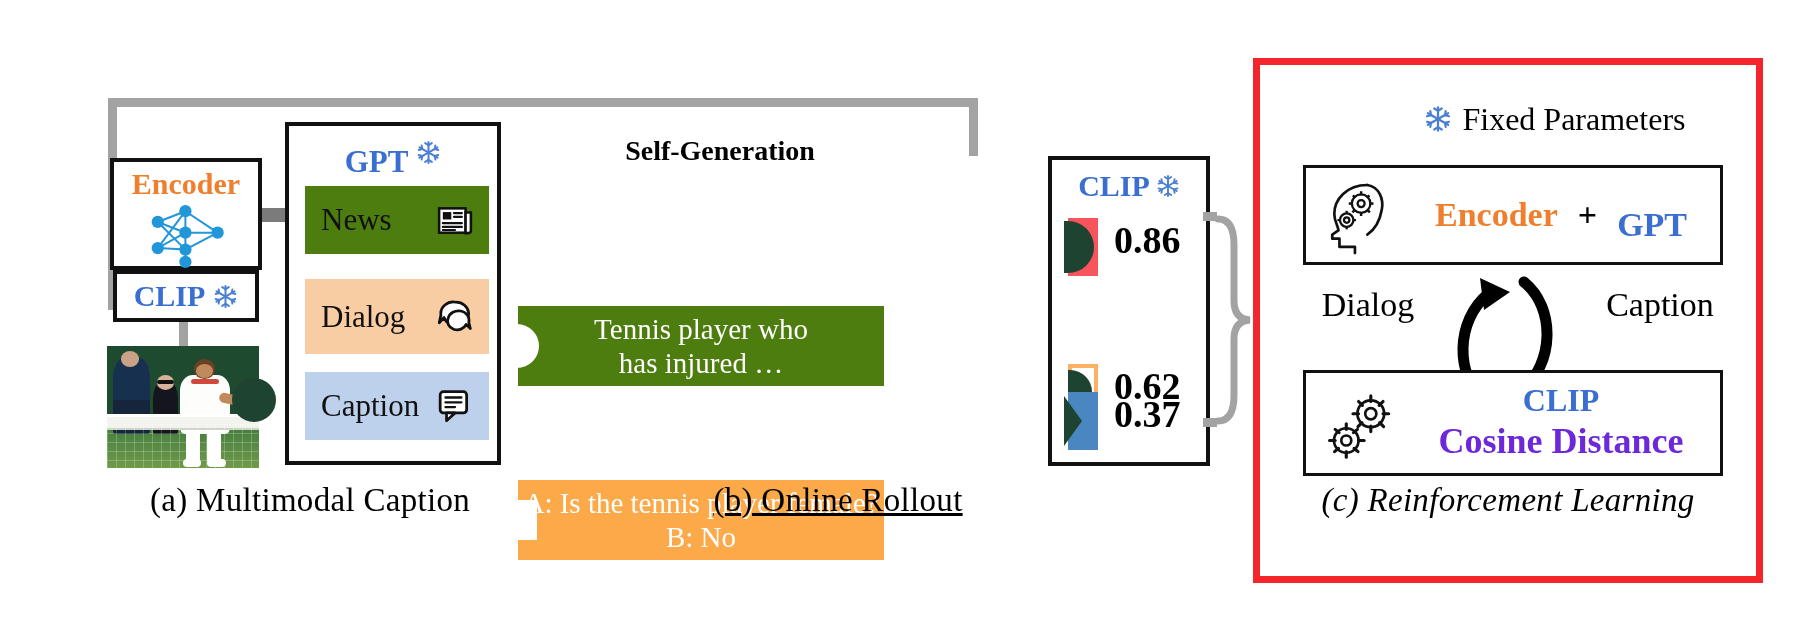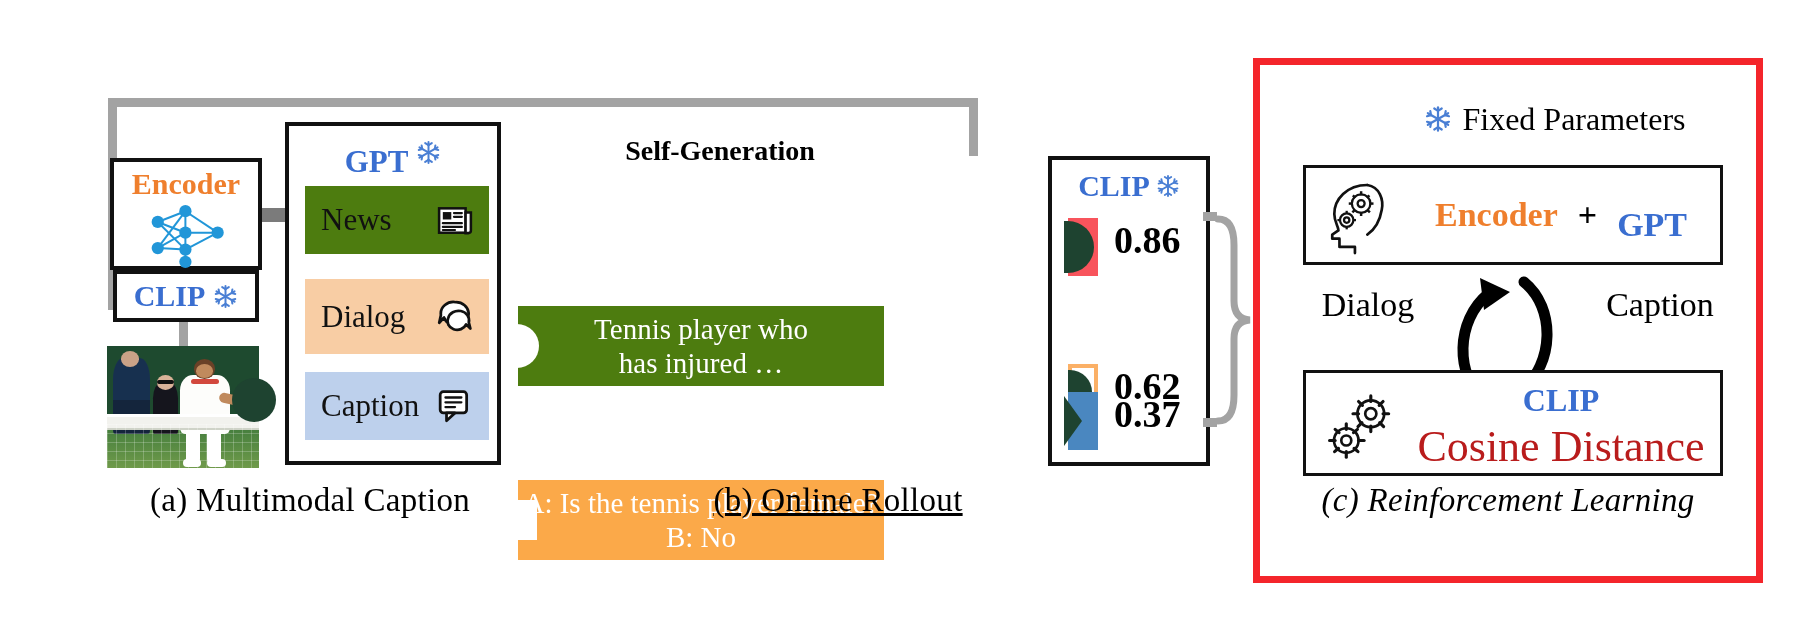--- a/index.html
+++ b/index.html
@@ -406,21 +406,21 @@
             <line x1="31" y1="48" x2="36" y2="48"></line>
           <line x1="10" y1="38" x2="13.5" y2="41"></line>
             <line x1="27" y1="55" x2="30.5" y2="58"></line>
           <line x1="30" y1="38" x2="26.5" y2="41"></line>
             <line x1="13" y1="55" x2="9.5" y2="58"></line>
         </g>
       </g>
     </svg>
     <div class="abs" style="left:100px;top:8px;width:310px;text-align:center;">
       <div class="clip-word" style="font-size:32px;line-height:1.22;">CLIP</div>
-      <div style="font-size:44px;font-weight:normal;color:#b91c1c;line-height:1.22;">Cosine Distance</div>
+      <div style="font-size:36px;font-weight:bold;color:#6d28d9;line-height:1.22;">Cosine Distance</div>
     </div>
   </div>
 
   <div class="abs caption t-center" style="left:100px;top:470px;width:420px;height:60px;">
     <span>(a) Multimodal Caption</span>
   </div>
   <div class="abs caption t-center" style="left:628px;top:470px;width:420px;height:60px;text-decoration:underline;">
     <span>(b) Online Rollout</span>
   </div>
   <div class="abs caption t-center" style="left:1268px;top:470px;width:480px;height:60px;font-style:italic;">

